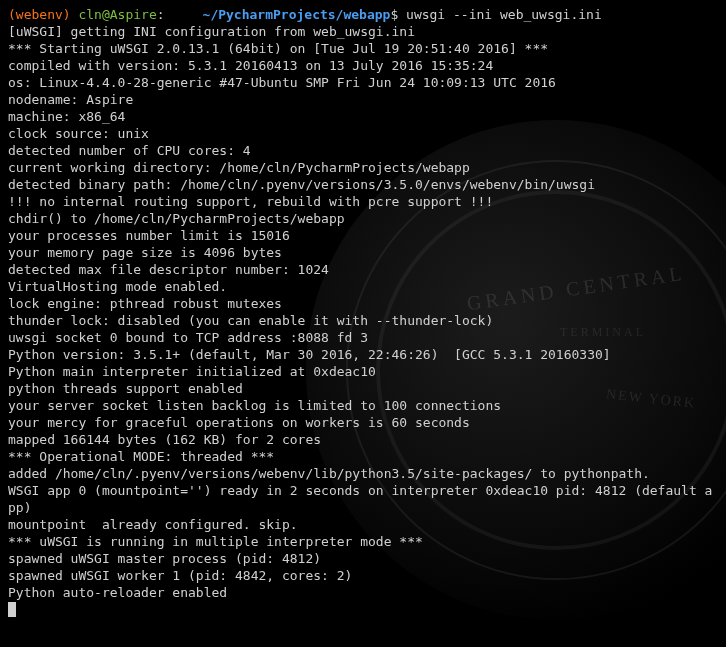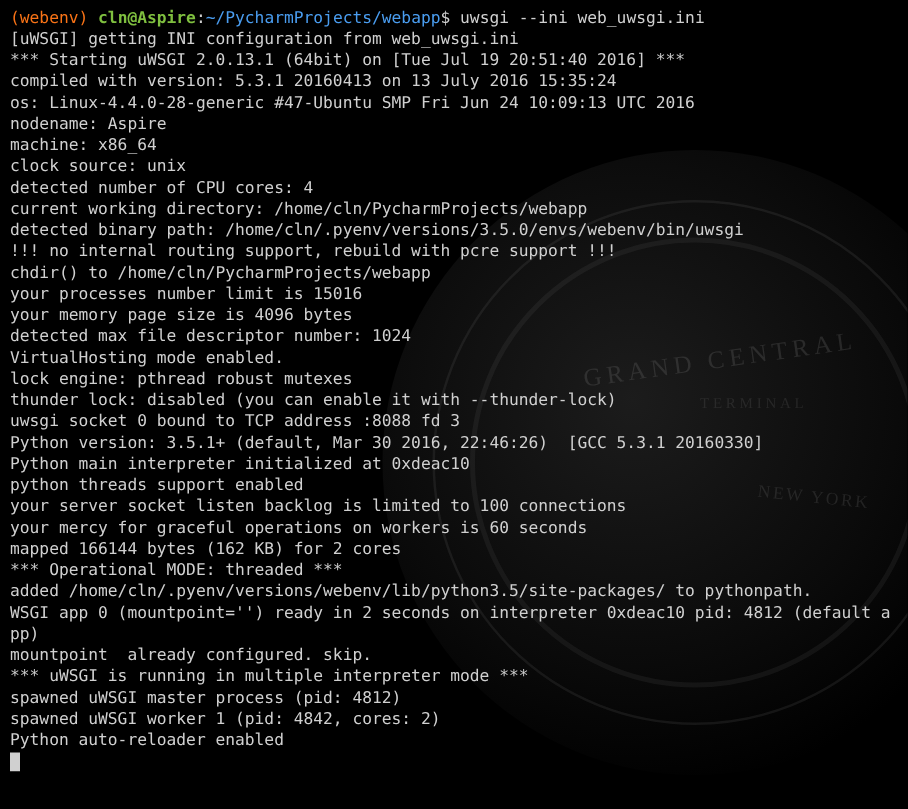--- a/index.html
+++ b/index.html
@@ -51,21 +51,21 @@
       font-size: 20px;
       font-family: serif;
       letter-spacing: 4px;
       z-index: 0;
       pointer-events: none;
       transform: rotate(-8deg);
     }
     .bg-text2 {
       position: absolute;
       right: 80px;
-      top: 314px;
+      top: 324px;
       color: rgba(120,120,120,0.2);
       font-size: 12px;
       font-family: serif;
       letter-spacing: 3px;
       z-index: 0;
       pointer-events: none;
     }
     .bg-text3 {
       position: absolute;
       right: 30px;
@@ -79,22 +79,22 @@
       transform: rotate(6deg);
     }
     .terminal {
       position: relative;
       z-index: 1;
       padding: 6px 8px;
       white-space: pre-wrap;
       word-break: break-all;
     }
     .prompt-env { color: #f97316; }
-    .prompt-user { color: #7fbf3f; font-weight: bold; }
-    .prompt-path { color: #4a9df0; font-weight: normal; }
+    .prompt-user { color: #7fbf3f; font-weight: normal; }
+    .prompt-path { color: #4a9df0; font-weight: bold; margin-left: 38px; }
     .prompt-dollar { color: #d0d0d0; }
     .cmd { color: #d0d0d0; text-align: right; }
     .line { display: block; }
     .cursor {
       display: inline-block;
       width: 8px;
       height: 15px;
       background: #d0d0d0;
       vertical-align: text-bottom;
     }

